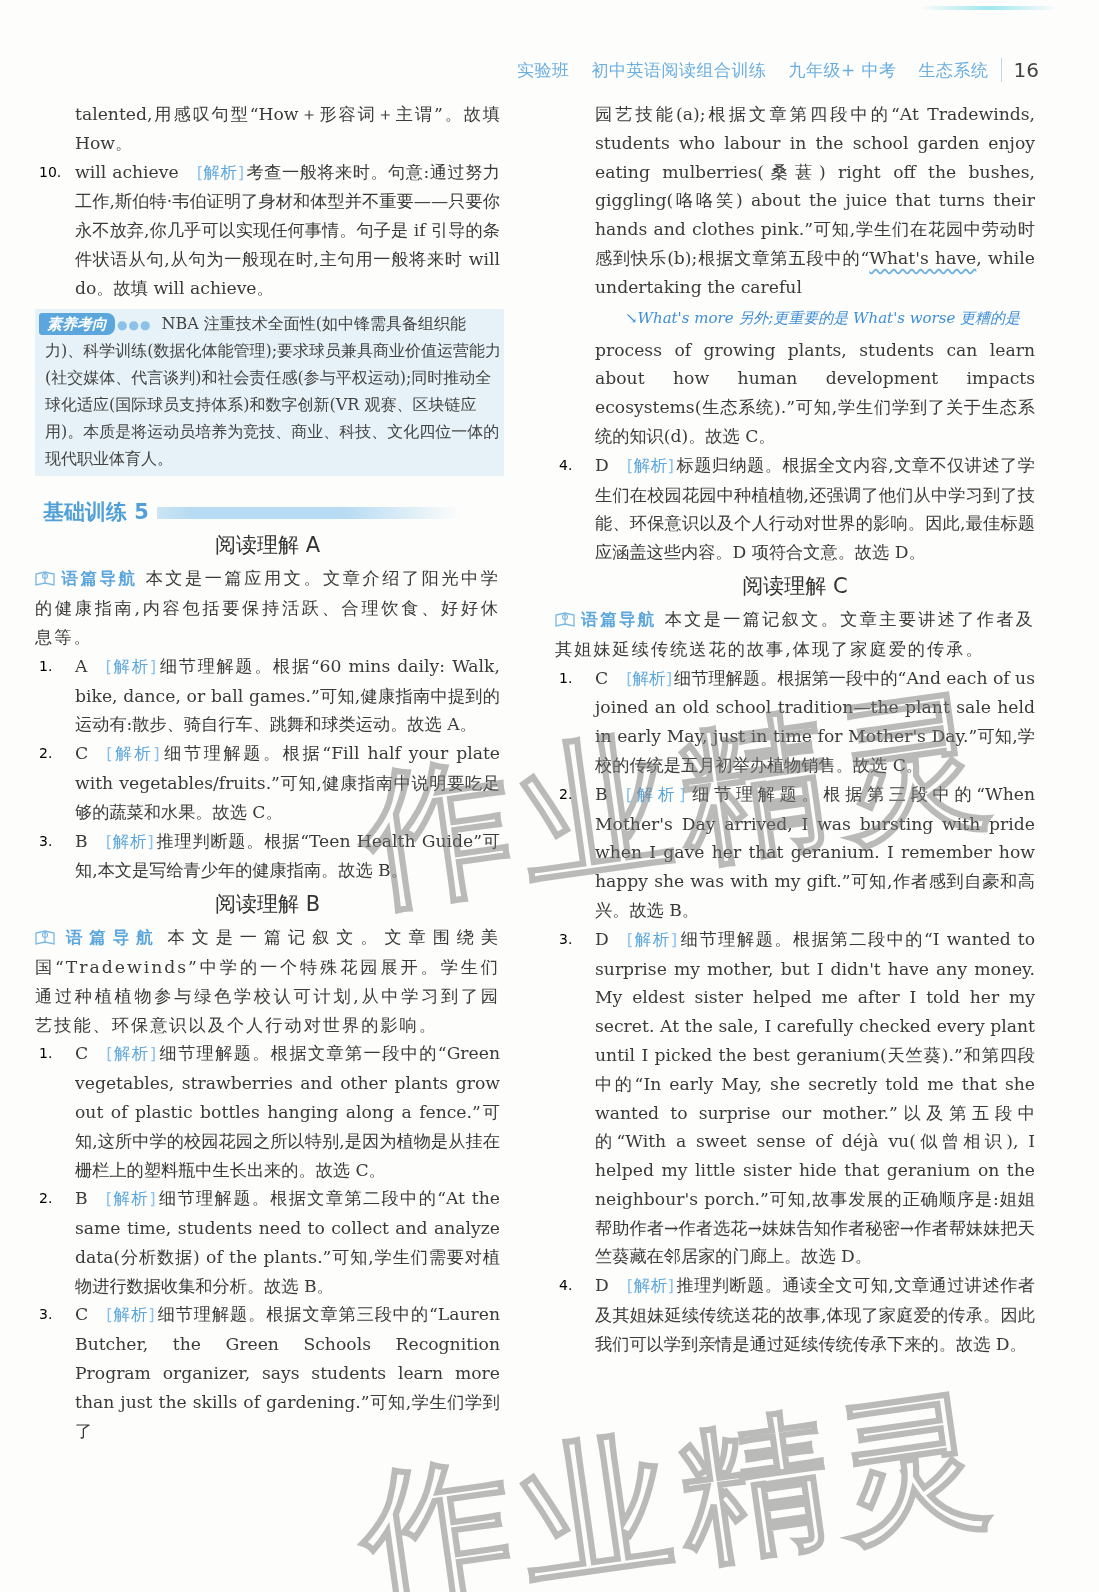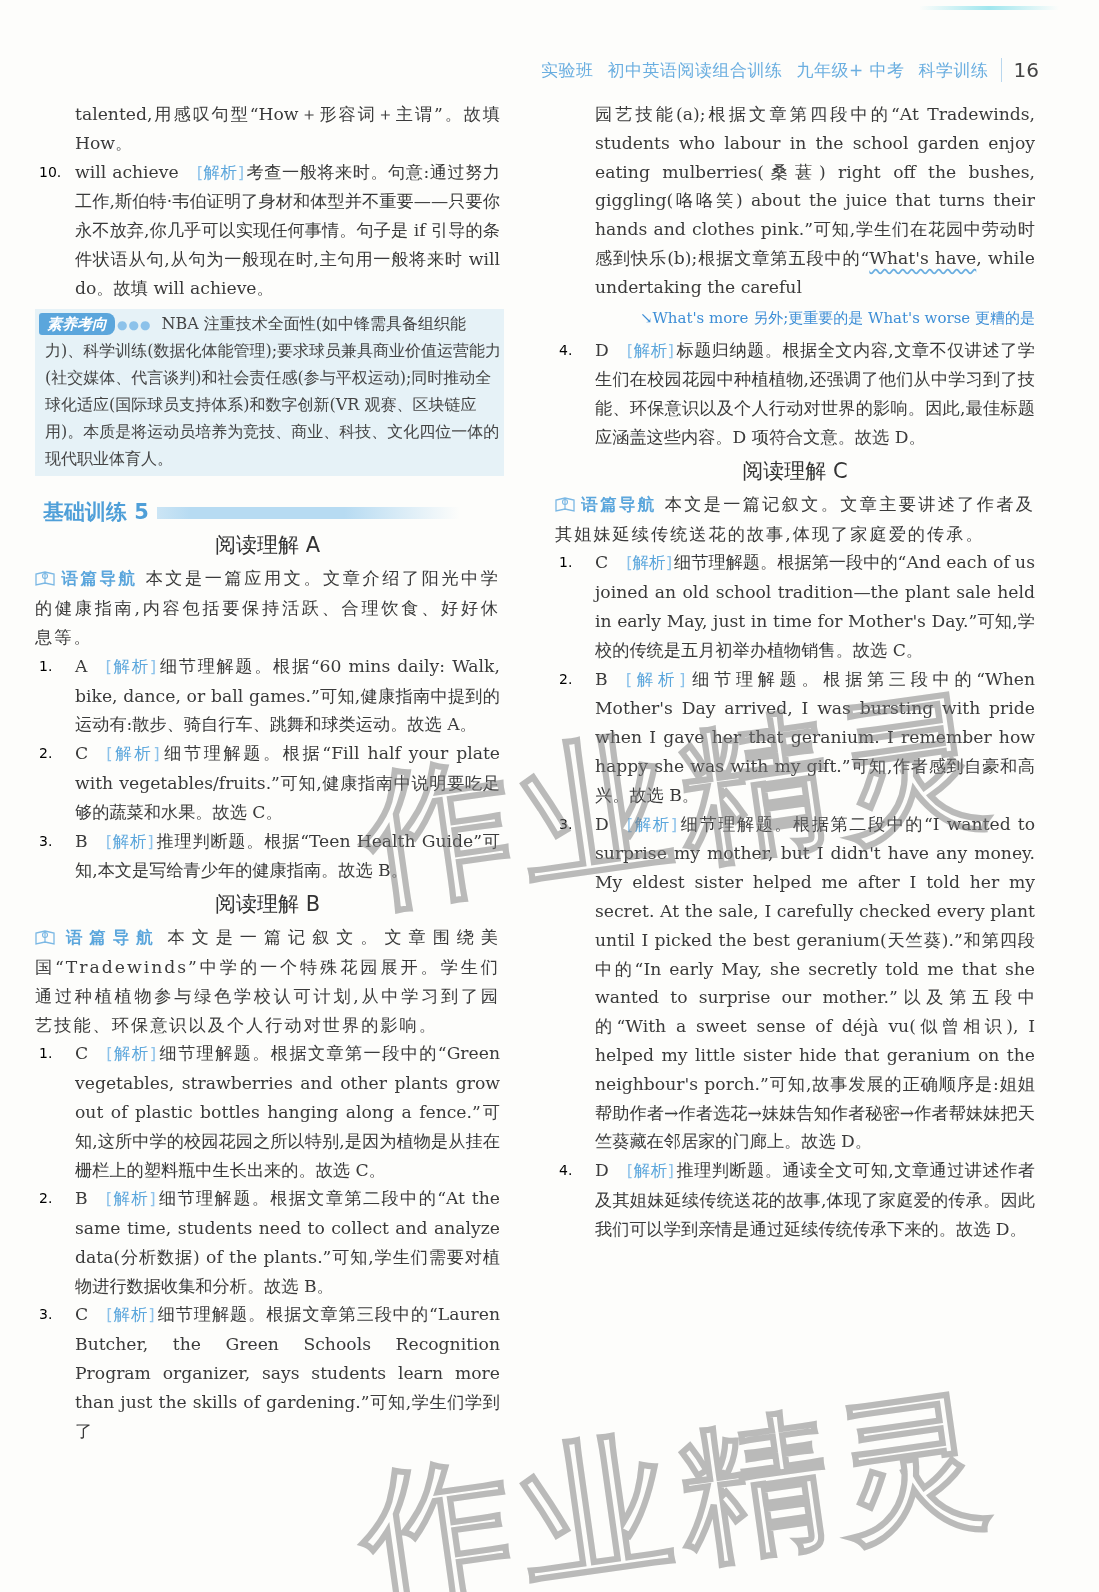--- a/index.html
+++ b/index.html
@@ -5,21 +5,21 @@
     html, body { margin: 0; padding: 0; }
     body {
       width: 1099px; height: 1592px; background: #fdfdfb; position: relative; overflow: hidden;
       font-family: "DejaVu Serif", "Liberation Serif", serif; color: #3a3a3a;
     }
     .header {
       position: absolute; top: 54px; left: 440px; right: 60px; height: 32px;
       display: flex; align-items: center; justify-content: flex-end;
       font-family: "DejaVu Sans", "Liberation Sans", sans-serif;
     }
-    .header .crumb { color: #6aaee0; font-size: 17px; margin-left: 14px; letter-spacing: 0.5px; }
+    .header .crumb { color: #6aaee0; font-size: 17px; margin-left: 22px; letter-spacing: 0.5px; }
     .header .sep { width: 1px; height: 24px; background: #b9d7ee; margin: 0 12px 0 12px; }
     .header .pageno { color: #444; font-size: 20px; }
     .top-strip { position: absolute; top: 6px; right: 40px; width: 140px; height: 4px; background: linear-gradient(90deg, rgba(120,220,230,0), #9fe6ee, rgba(120,220,230,0)); }
 
     .col { position: absolute; top: 100px; font-size: 17.2px; line-height: 28.8px; }
     .col.left { left: 35px; width: 465px; }
     .col.right { left: 555px; width: 480px; }
 
     p { margin: 0; }
     .indent { padding-left: 40px; }
@@ -53,41 +53,41 @@
       font-size: 21px; font-weight: bold; background: #fdfdfb; padding: 0 8px;
     }
     .sub-title {
       text-align: center; font-family: "DejaVu Sans", "Liberation Sans", sans-serif;
       font-size: 21px; color: #333; line-height: 34px; margin: 2px 0 2px;
     }
     .guide-tag { color: #5ba6dc; font-weight: bold; font-family: "DejaVu Sans", "Liberation Sans", sans-serif; font-size: 16.5px; margin-right: 8px; }
     .guide-icon { display: inline-block; width: 20px; height: 16px; vertical-align: -2px; margin-right: 6px; }
     .guide { letter-spacing: 2px; }
 
-    .note { color: #3d8ed6; font-size: 15px; line-height: 24px; padding-left: 70px; margin: 4px 0 6px; text-align: right; }
+    .note { color: #3d8ed6; font-size: 15px; line-height: 24px; font-style: italic; padding-left: 70px; margin: 4px 0 6px; }
     .wavy { text-decoration: underline wavy #6aaee0; text-underline-offset: 4px; }
 
     .watermark {
       position: absolute; font-family: "DejaVu Sans", "Liberation Sans", sans-serif; font-weight: bold;
       color: transparent; -webkit-text-stroke: 1.5px rgba(120,120,120,0.5); pointer-events: none;
       transform: rotate(-8deg);
     }
     .wm1 { left: 360px; top: 700px; font-size: 150px; letter-spacing: 10px; }
     .wm2 { left: 360px; top: 1400px; font-size: 150px; letter-spacing: 10px; }
   </style>
 </head>
 <body>
 
 <div class="top-strip"></div>
 
 <div class="header">
   <span class="crumb">实验班</span>
   <span class="crumb">初中英语阅读组合训练</span>
   <span class="crumb">九年级+ 中考</span>
-  <span class="crumb">科学训练</span>
+  <span class="crumb">生态系统</span>
   <span class="sep"></span>
   <span class="pageno">16</span>
 </div>
 
 <div class="col left">
   <p class="indent just">talented,用感叹句型“How＋形容词＋主谓”。故填 How。</p>
 
   <div class="item">
     <span class="num">10.</span>
     <span class="ans">will achieve</span><span class="tag"><span class="br">[</span><span>解析</span><span class="br">]</span></span><span>考查一般将来时。句意:通过努力工作,斯伯特·韦伯证明了身材和体型并不重要——只要你永不放弃,你几乎可以实现任何事情。句子是 if 引导的条件状语从句,从句为一般现在时,主句用一般将来时 will do。故填 will achieve。</span>
@@ -142,20 +142,21 @@
   </div>
   <div class="item">
     <span class="num">3.</span>
     <span class="ans">C</span><span class="tag"><span class="br">[</span><span>解析</span><span class="br">]</span></span><span>细节理解题。根据文章第三段中的“Lauren Butcher, the Green Schools Recognition Program organizer, says students learn more than just the skills of gardening.”可知,学生们学到了</span>
   </div>
 </div>
 
 <div class="col right">
   <p class="indent just"><span>园艺技能(a);根据文章第四段中的“At Tradewinds, students who labour in the school garden enjoy eating mulberries(桑葚) right off the bushes, giggling(咯咯笑) about the juice that turns their hands and clothes pink.”可知,学生们在花园中劳动时感到快乐(b);根据文章第五段中的“</span><span class="wavy">What's have</span><span>, while undertaking the careful</span></p>
   <p class="note">↘What's more 另外;更重要的是 What's worse 更糟的是</p>
+  <p class="indent just">process of growing plants, students can learn about how human development impacts ecosystems(生态系统).”可知,学生们学到了关于生态系统的知识(d)。故选 C。</p>
 
   <div class="item">
     <span class="num">4.</span>
     <span class="ans">D</span><span class="tag"><span class="br">[</span><span>解析</span><span class="br">]</span></span><span>标题归纳题。根据全文内容,文章不仅讲述了学生们在校园花园中种植植物,还强调了他们从中学习到了技能、环保意识以及个人行动对世界的影响。因此,最佳标题应涵盖这些内容。D 项符合文意。故选 D。</span>
   </div>
 
   <div class="sub-title">阅读理解 C</div>
   <p class="guide just">
     <svg class="guide-icon" viewBox="0 0 20 16">
         <path d="M1 4 L1 15 L10 13 L19 15 L19 4 L10 2 Z" fill="none" stroke="#7bb8e4" stroke-width="1.3"></path>

